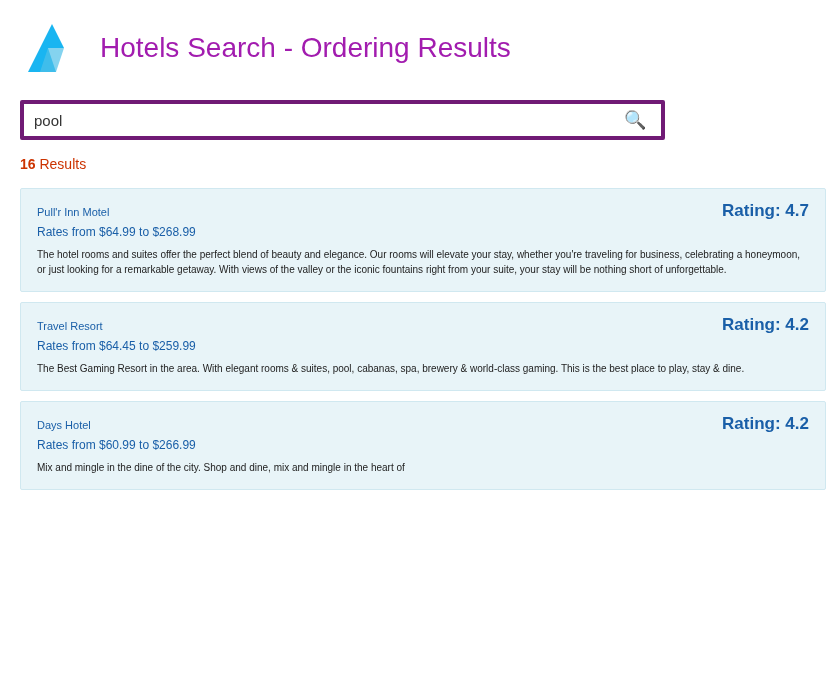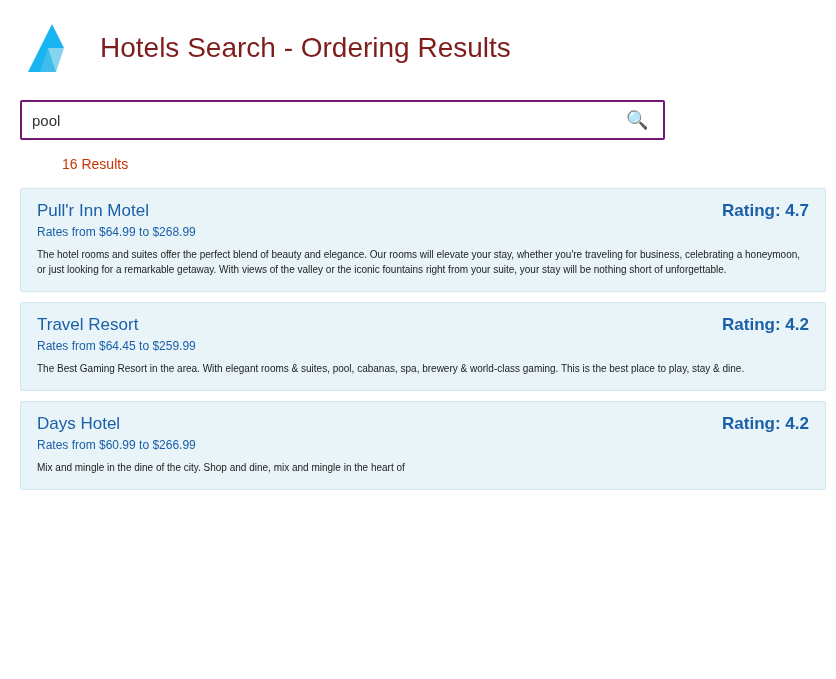--- a/index.html
+++ b/index.html
@@ -40,32 +40,32 @@
       flex-shrink: 0;
     }
 
     .logo-svg {
       width: 64px;
       height: 64px;
     }
 
     .page-title {
       font-size: 28px;
-      color: #7f1d1d;
+      color: #a21caf;
       font-weight: 400;
     }
 
     
     .search-section {
       padding: 8px 20px 12px 20px;
     }
 
     .search-box {
       display: flex;
-      border: 2px solid #701a75;
+      border: 4px solid #701a75;
       border-radius: 2px;
       width: 645px;
       height: 40px;
       background: #ffffff;
       padding: 0 10px;
     }
 
     .search-input {
       flex: 1;
       border: none;
@@ -91,22 +91,21 @@
     }
 
     
     .results-count {
       padding: 4px 20px 8px 20px;
       font-size: 14px;
       color: #cc3300;
     }
 
     .results-count strong {
-      font-weight: 400;
-      margin-left: 42px;
+      font-weight: 700;
     }
 
     
     .main-content {
       flex: 1;
       display: flex;
       overflow: hidden;
       padding-left: 10px;
     }
 
@@ -144,21 +143,21 @@
     }
 
     .hotel-header {
       display: flex;
       justify-content: space-between;
       align-items: baseline;
       margin-bottom: 4px;
     }
 
     .hotel-name {
-      font-size: 17px;
+      font-size: 11px;
       color: #1a5fa8;
       font-weight: 400;
       cursor: pointer;
     }
 
     .hotel-rating {
       font-size: 17px;
       color: #1a5fa8;
       font-weight: 700;
     }

